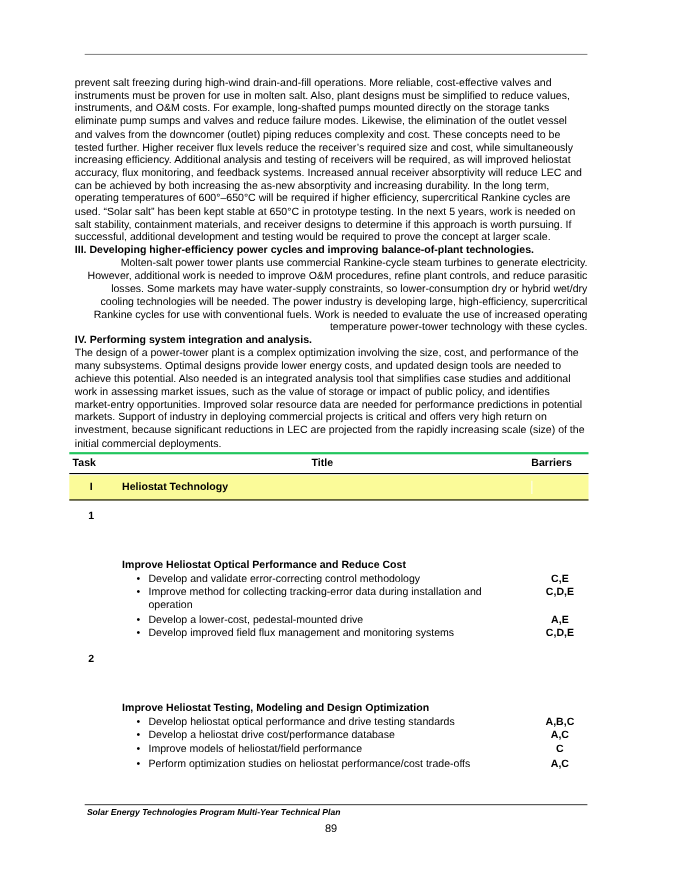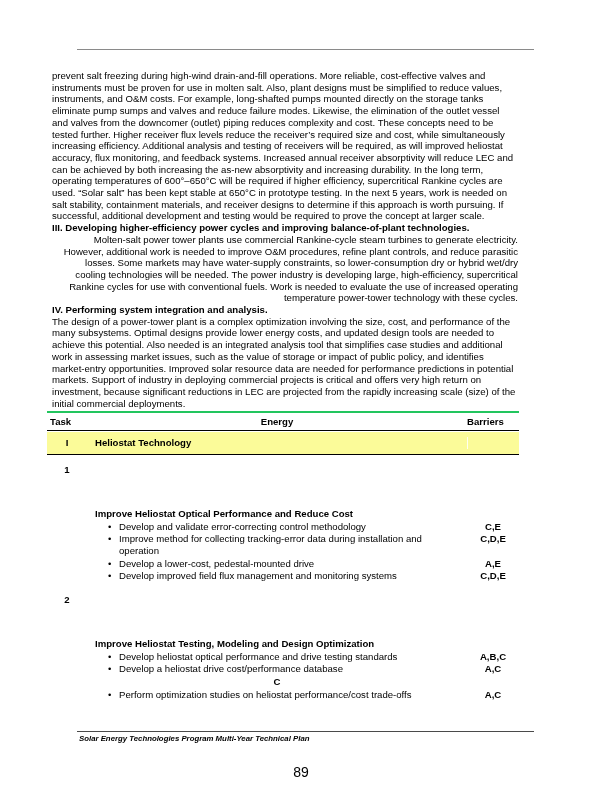--- a/index.html
+++ b/index.html
@@ -7,21 +7,21 @@
   .page {
     position:relative; width:612px; height:792px; background:#ffffff;
     font-family:"Liberation Sans","DejaVu Sans",sans-serif; color:#000;
     overflow:hidden;
   }
   .top-rule {
     position:absolute; left:77px; top:49px; width:457px; height:0;
     border-top:1.2px solid #8a8a8a;
   }
   .content {
-    position:absolute; left:52px; top:70px; width:466px;
+    position:absolute; left:68px; top:70px; width:466px;
     font-size:9.6px; line-height:11.7px;
   }
   .content p { margin:0; }
   .heading { font-weight:bold; }
   .h3 { margin-top:13px; }
   .p2 { margin-top:11px;text-align:right; }
   .h4 { margin-top:14px; }
   .p3 { margin-top:11px; }
 
   .table-title { margin-top:16px; text-align:center; font-weight:bold; }
@@ -53,43 +53,43 @@
 
   .footer-rule {
     position:absolute; left:77px; top:731px; width:457px; height:0;
     border-top:1px solid #4a4a4a;
   }
   .footer-title {
     position:absolute; left:79px; top:734px;
     font-size:7.8px; font-weight:bold; font-style:italic;
   }
   .page-number {
-    position:absolute; left:68px; top:764px; width:466px;
-    text-align:center; font-size:14px;
+    position:absolute; left:68px; top:748px; width:466px;
+    text-align:center; font-size:10px;
   }
 </style>
 </head>
 <body>
 
 <div class="page">
 
   <div class="top-rule"></div>
 
   <div class="content">
     <p class="p1">prevent salt freezing during high-wind drain-and-fill operations. More reliable, cost-effective valves and instruments must be proven for use in molten salt. Also, plant designs must be simplified to reduce values, instruments, and O&amp;M costs. For example, long-shafted pumps mounted directly on the storage tanks eliminate pump sumps and valves and reduce failure modes. Likewise, the elimination of the outlet vessel and valves from the downcomer (outlet) piping reduces complexity and cost. These concepts need to be tested further. Higher receiver flux levels reduce the receiver’s required size and cost, while simultaneously increasing efficiency. Additional analysis and testing of receivers will be required, as will improved heliostat accuracy, flux monitoring, and feedback systems. Increased annual receiver absorptivity will reduce LEC and can be achieved by both increasing the as-new absorptivity and increasing durability. In the long term, operating temperatures of 600°–650°C will be required if higher efficiency, supercritical Rankine cycles are used. “Solar salt” has been kept stable at 650°C in prototype testing. In the next 5 years, work is needed on salt stability, containment materials, and receiver designs to determine if this approach is worth pursuing. If successful, additional development and testing would be required to prove the concept at larger scale.</p>
     <p class="heading h3">III. Developing higher-efficiency power cycles and improving balance-of-plant technologies.</p>
     <p class="p2">Molten-salt power tower plants use commercial Rankine-cycle steam turbines to generate electricity. However, additional work is needed to improve O&amp;M procedures, refine plant controls, and reduce parasitic losses. Some markets may have water-supply constraints, so lower-consumption dry or hybrid wet/dry cooling technologies will be needed. The power industry is developing large, high-efficiency, supercritical Rankine cycles for use with conventional fuels. Work is needed to evaluate the use of increased operating temperature power-tower technology with these cycles.</p>
     <p class="heading h4">IV. Performing system integration and analysis.</p>
     <p class="p3">The design of a power-tower plant is a complex optimization involving the size, cost, and performance of the many subsystems. Optimal designs provide lower energy costs, and updated design tools are needed to achieve this potential. Also needed is an integrated analysis tool that simplifies case studies and additional work in assessing market issues, such as the value of storage or impact of public policy, and identifies market-entry opportunities. Improved solar resource data are needed for performance predictions in potential markets. Support of industry in deploying commercial projects is critical and offers very high return on investment, because significant reductions in LEC are projected from the rapidly increasing scale (size) of the initial commercial deployments.</p>
 
 
     <div class="rd-table">
       <div class="grid-row header-row">
         <div class="num-h">Task</div>
-        <div class="title-h">Energy</div>
+        <div class="title-h">Title</div>
         <div class="barrier-h">Barriers</div>
       </div>
 
       <div class="grid-row section-row" style="background: rgb(251, 251, 153);">
         <div class="num">I</div>
         <div class="title">Heliostat Technology</div>
         <div class="barrier-cell"></div>
       </div>
 
       <div>
@@ -140,20 +140,21 @@
   </div>
 
   <div class="grid-row item-row">
     <div class="num"></div>
     <div class="item-text">Develop a heliostat drive cost/performance database</div>
     <div class="barrier">A,C</div>
   </div>
 
   <div class="grid-row item-row">
     <div class="num"></div>
+    <div class="item-text">Improve models of heliostat/field performance</div>
     <div class="barrier">C</div>
   </div>
 
   <div class="grid-row item-row">
     <div class="num"></div>
     <div class="item-text">Perform optimization studies on heliostat performance/cost trade-offs</div>
     <div class="barrier">A,C</div>
   </div>
 </div>
   </div>

